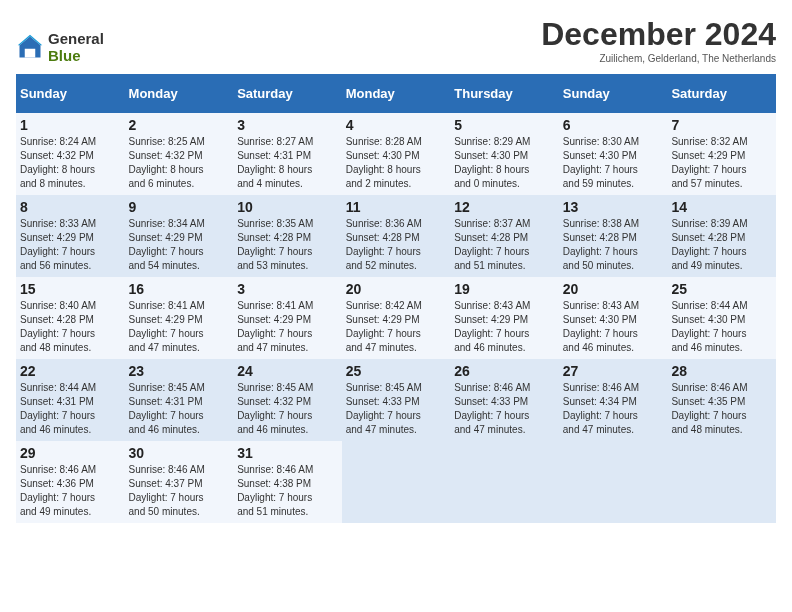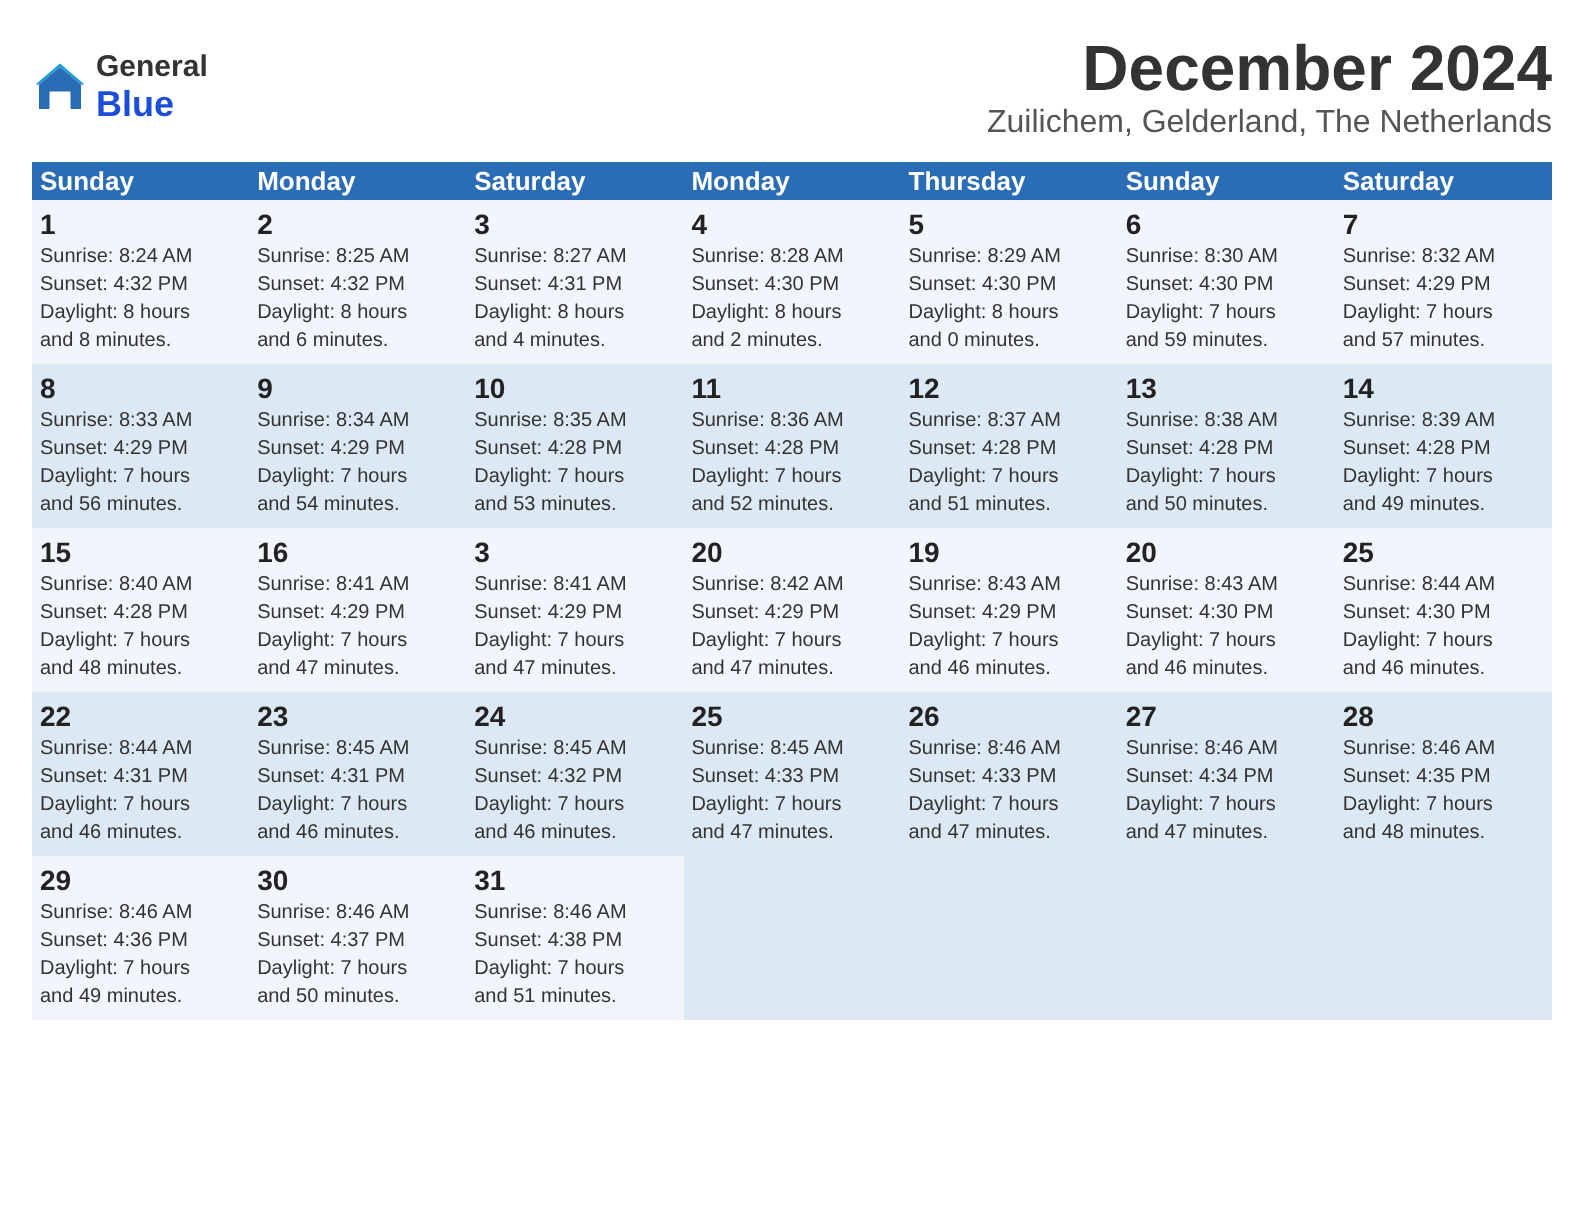--- a/index.html
+++ b/index.html
@@ -6,53 +6,53 @@
     body {
       font-family: Arial, sans-serif;
       background: #fff;
       width: 792px;
       min-height: 612px;
       padding: 16px;
     }
     .header-area {
       display: flex;
       justify-content: space-between;
-      align-items: center;
+      align-items: flex-end;
       margin-bottom: 10px;
     }
     .logo {
       display: flex;
       align-items: center;
       gap: 4px;
     }
     .logo-icon {
       width: 28px;
       height: 28px;
     }
     .title-area {
       text-align: right;
     }
     .main-title {
       font-size: 32px;
       font-weight: bold;
       color: #333;
     }
     .subtitle {
-      font-size: 16px;
+      font-size: 10px;
       color: #555;
     }
     table {
       width: 100%;
       border-collapse: collapse;
       font-size: 11px;
     }
     thead tr th {
       background-color: #2a6db5;
       color: #fff;
-      padding: 2px 4px;
+      padding: 12px 4px;
       text-align: left;
       font-size: 13px;
       font-weight: bold;
     }
     tbody tr {
       vertical-align: top;
     }
     tbody tr:nth-child(odd) {
       background-color: #f2f6fc;
     }
@@ -86,21 +86,21 @@
 
 <div class="header-area">
   <div class="logo">
     <svg class="logo-icon" viewBox="0 0 32 32">
       <polygon points="16,4 28,14 28,28 4,28 4,14" fill="#2a6db5"></polygon>
       <polygon points="16,2 30,14 28,14 16,4 4,14 2,14" fill="#1a9ad7"></polygon>
       <rect x="10" y="18" width="12" height="10" fill="#fff"></rect>
     </svg>
     <div>
       <div style="font-size:15px;font-weight:bold;color:#333;">General</div>
-      <div style="font-size:18px;font-weight:bold;color:#1d4ed8;">Blue</div>
+      <div style="font-size:15px;font-weight:bold;color:#4d7c0f;">Blue</div>
     </div>
   </div>
   <div class="title-area">
     <div class="main-title">December 2024</div>
     <div class="subtitle">Zuilichem, Gelderland, The Netherlands</div>
   </div>
 </div>
 
 <table>
   <thead>

